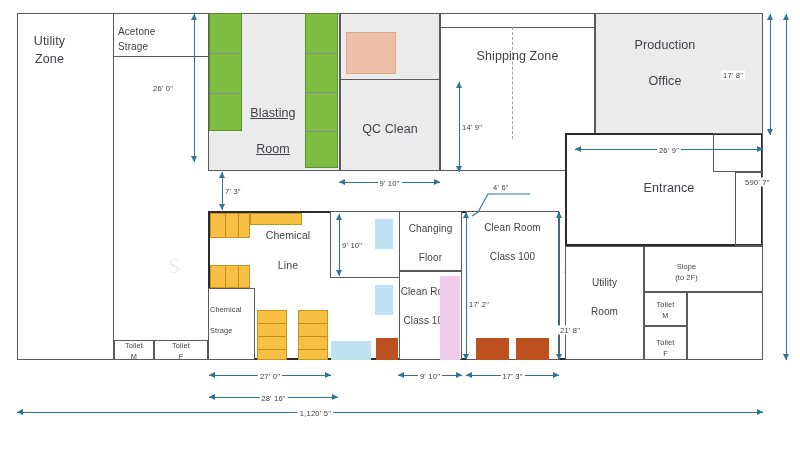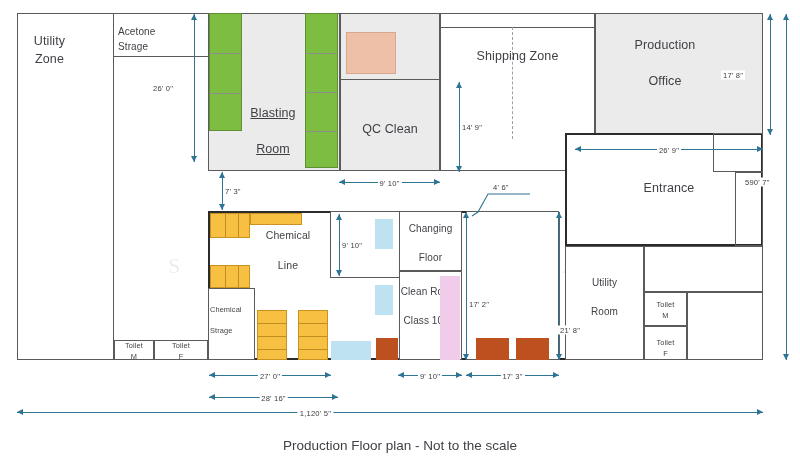--- a/index.html
+++ b/index.html
@@ -212,36 +212,41 @@
 
 Floor</div>
 
   <div class="rm wall fillwhite" style="left:399px;top:271px;width:63px;height:89px;"></div>
   <div class="lbl sml" style="left:396px;top:285px;width:66px;">Clean Room
 
 Class 1000</div>
   <div class="blk pink" style="left:440px;top:276px;width:20px;height:84px;"></div>
 
   <div class="rm wall fillwhite" style="left:466px;top:211px;width:93px;height:149px;"></div>
+  <div class="lbl sml" style="left:466px;top:221px;width:93px;">Clean Room
+
+Class 100</div>
   <div class="blk brick" style="left:476px;top:338px;width:33px;height:22px;"></div>
   <div class="blk brick" style="left:516px;top:338px;width:33px;height:22px;"></div>
 
   <div class="rm wall fillwhite" style="left:114px;top:340px;width:40px;height:20px;"></div>
   <div class="lbl xsml" style="left:114px;top:341px;width:40px;">Toilet
 M</div>
   <div class="rm wall fillwhite" style="left:154px;top:340px;width:54px;height:20px;"></div>
   <div class="lbl xsml" style="left:154px;top:341px;width:54px;">Toilet
 F</div>
 
   <div class="rm wall fillwhite" style="left:565px;top:246px;width:79px;height:114px;"></div>
   <div class="lbl sml" style="left:565px;top:276px;width:79px;">Utility
 
 Room</div>
 
   <div class="rm wall fillwhite" style="left:644px;top:246px;width:119px;height:46px;"></div>
+  <div class="lbl xsml" style="left:644px;top:262px;width:85px;">Slope
+(to  2F)</div>
 
   <div class="rm wall fillwhite" style="left:644px;top:292px;width:43px;height:34px;"></div>
   <div class="lbl xsml" style="left:644px;top:300px;width:43px;">Toilet
 M</div>
   <div class="rm wall fillwhite" style="left:644px;top:326px;width:43px;height:34px;"></div>
   <div class="lbl xsml" style="left:644px;top:338px;width:43px;">Toilet
 F</div>
   <div class="rm wall fillwhite" style="left:687px;top:292px;width:76px;height:68px;"></div>
 
   <div class="dim v" style="left:187px;top:14px;width:14px;height:148px;">
@@ -349,15 +354,14 @@
     <div class="dimtxt">28' 16"</div>
   </div>
 
   <div class="dim h" style="left:17px;top:405px;height:14px;width:746px;">
     <div class="line"></div>
     <div class="ar s"></div>
     <div class="ar e"></div>
     <div class="dimtxt" style="left:40%;">1,120' 5"</div>
   </div>
 
-  <div id="caption">Production Floor plan - Not to the scale</div>
 
 </div>
 
 </body></html>

